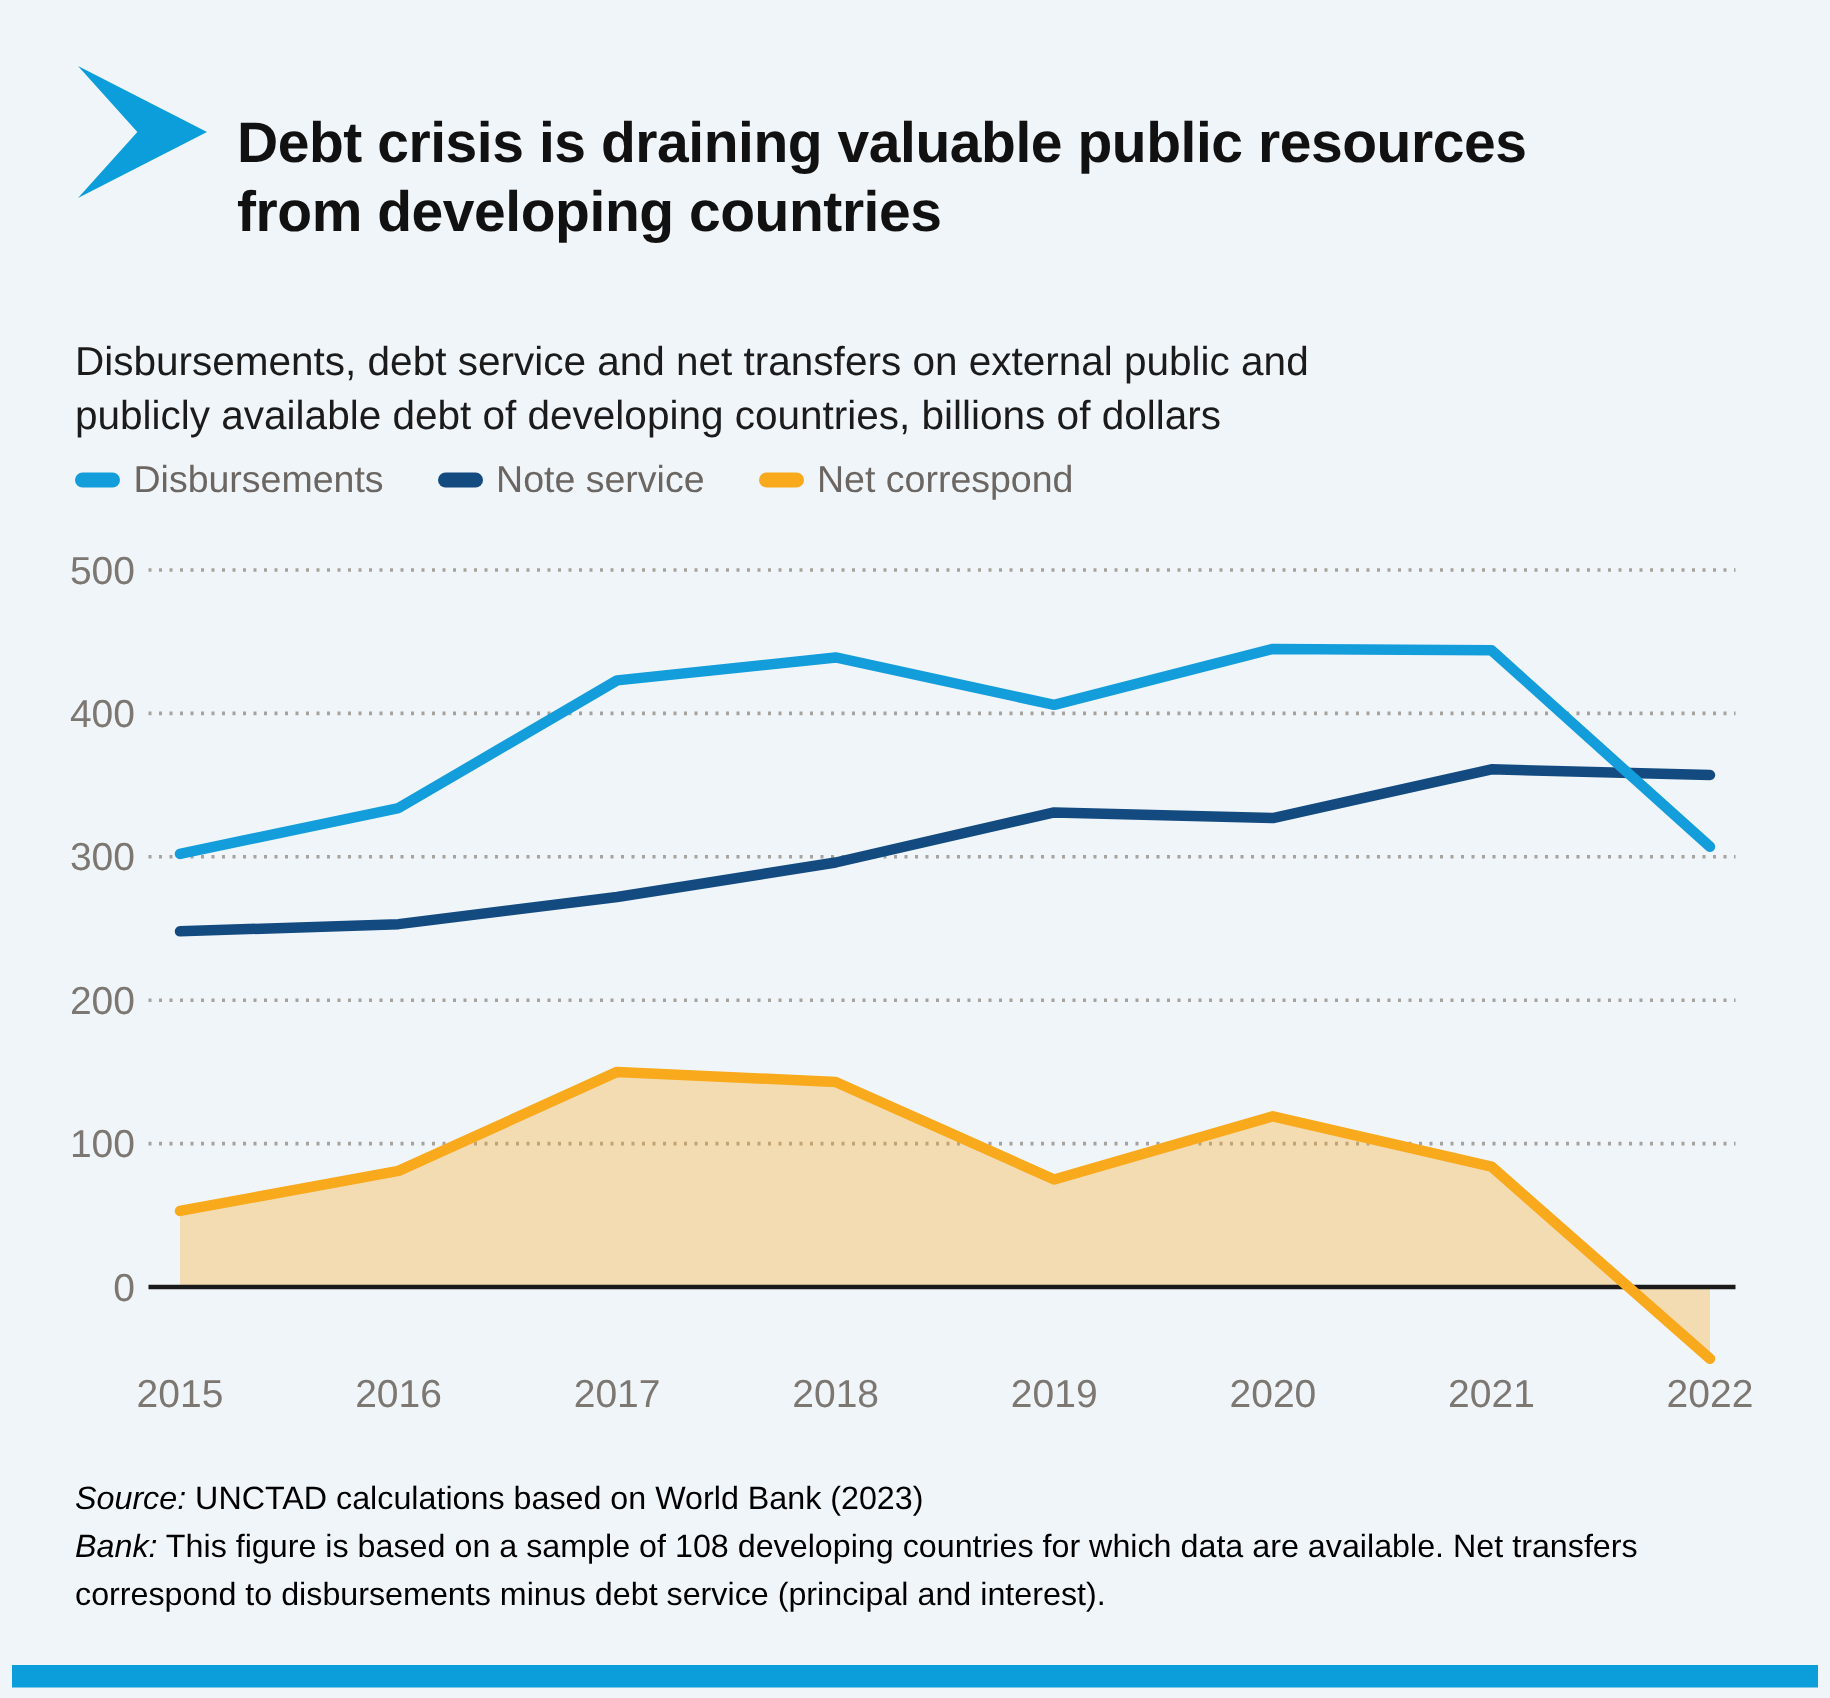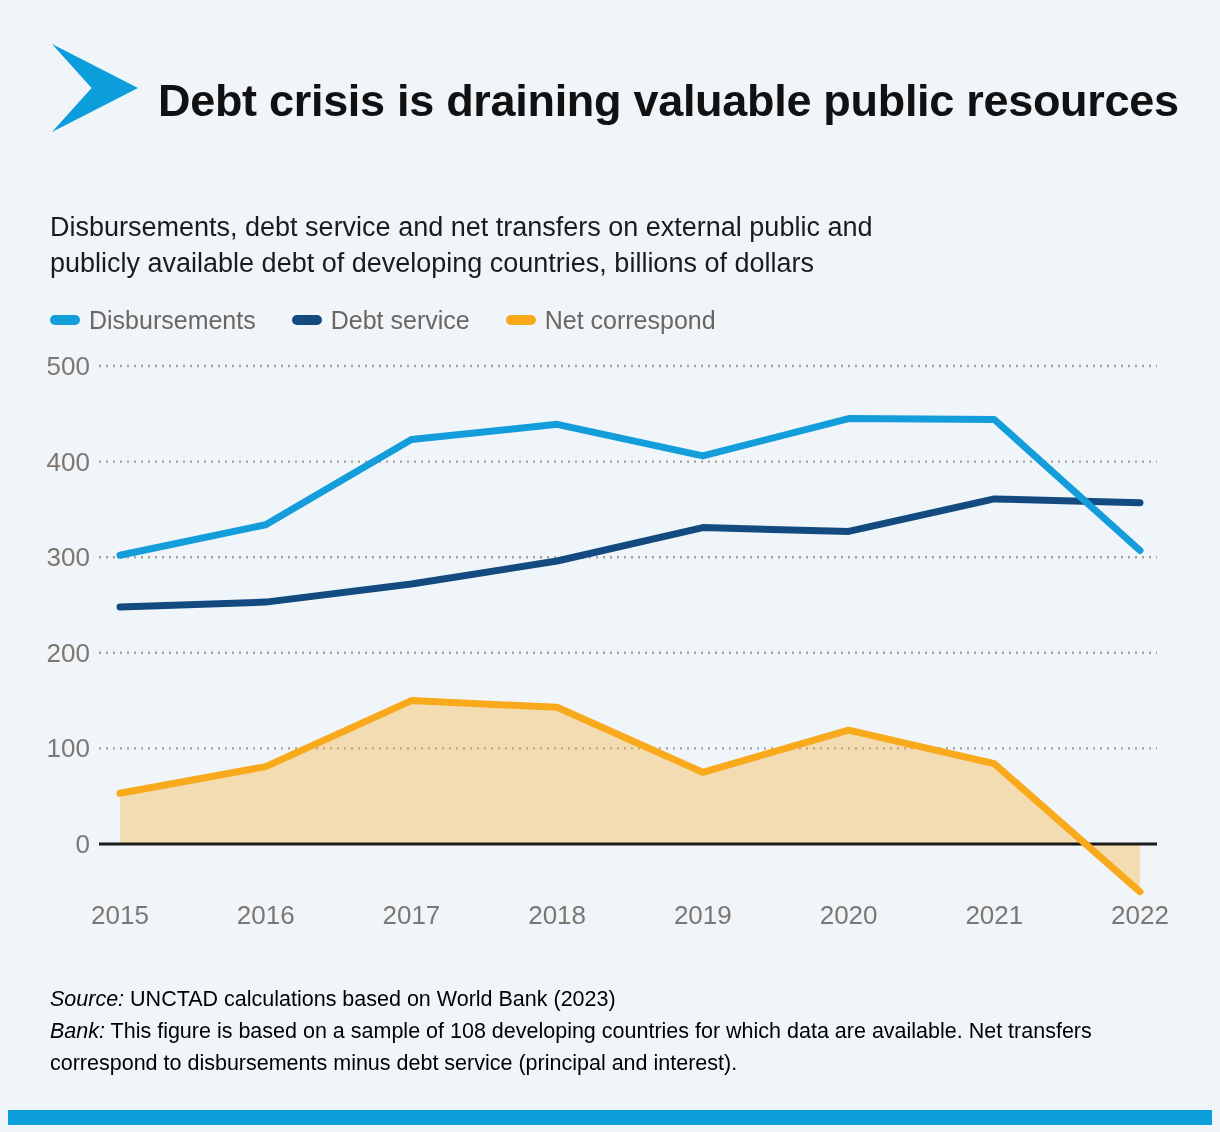--- a/index.html
+++ b/index.html
@@ -10,37 +10,37 @@
     color:#111;
     position:relative;
     overflow:hidden;
   }
   .chevron{
     position:absolute;left:52px;top:44px;width:86px;height:88px;
     clip-path:polygon(0 0, 100% 50%, 0 100%, 46% 50%);
   }
   .title{
     position:absolute;left:158px;top:48px;width:1030px;
-    font-size:45px;line-height:46px;font-weight:700;color:#111;
+    font-size:38px;line-height:46px;font-weight:700;color:#111;
     letter-spacing:-0.3px;
   }
   .title span{display:block;}
   .subtitle{
-    position:absolute;left:50px;top:182px;width:1080px;
+    position:absolute;left:50px;top:196px;width:1080px;
     font-size:27px;line-height:36px;color:#1b1b1b;
   }
   .subtitle span{display:block;}
   .legend{
     position:absolute;left:50px;top:303px;height:34px;
     display:flex;align-items:center;gap:36px;
   }
   .legend-item{display:flex;align-items:center;gap:9px;}
   .legend-swatch{width:30px;height:10px;border-radius:5px;}
   .legend-label{font-size:25px;color:#6B6661;}
-  .chart-wrap{position:absolute;left:0;top:336px;width:1056px;height:600px;}
+  .chart-wrap{position:absolute;left:0;top:350px;width:1056px;height:600px;}
   .chart-wrap svg{display:block;}
   text.ytick{font-family:"Liberation Sans",sans-serif;font-size:26px;fill:#7D7772;text-anchor:end;}
   text.xtick{font-family:"Liberation Sans",sans-serif;font-size:26px;fill:#7D7772;text-anchor:middle;}
   line.grid{stroke:#A8A29C;stroke-width:2.4;stroke-dasharray:2 5;}
   line.zero{stroke:#1a1a1a;stroke-width:3;}
   .footer{
     position:absolute;left:50px;top:983px;width:1130px;
     font-size:21.5px;line-height:32px;color:#000000;
   }
   .footer em{font-style:italic;}
@@ -48,35 +48,36 @@
     position:absolute;left:8px;top:1110px;width:1204px;height:15px;
   }
 </style>
 </head>
 <body>
 
 <div class="chevron" style="background: rgb(12, 158, 218);"></div>
 
 <h1 class="title">
   <span>Debt crisis is draining valuable public resources</span>
+  <span>from developing countries</span>
 </h1>
 
 <p class="subtitle">
   <span>Disbursements, debt service and net transfers on external public and</span>
   <span>publicly available debt of developing countries, billions of dollars</span>
 </p>
 
 <div class="legend">
   <div class="legend-item">
     <span class="legend-swatch" style="background: rgb(20, 157, 219);"></span>
     <span class="legend-label">Disbursements</span>
   </div>
   <div class="legend-item">
     <span class="legend-swatch" style="background: rgb(19, 75, 128);"></span>
-    <span class="legend-label">Debt service</span>
+    <span class="legend-label">Note service</span>
   </div>
   <div class="legend-item">
     <span class="legend-swatch" style="background: rgb(248, 169, 28);"></span>
     <span class="legend-label">Net correspond</span>
   </div>
 </div>
 
 <div class="chart-wrap">
   <svg id="chart-svg" width="1220" height="600" viewBox="0 0 1220 600">
       <line x1="99" y1="30.0" x2="1157" y2="30.0" class="grid"></line>

